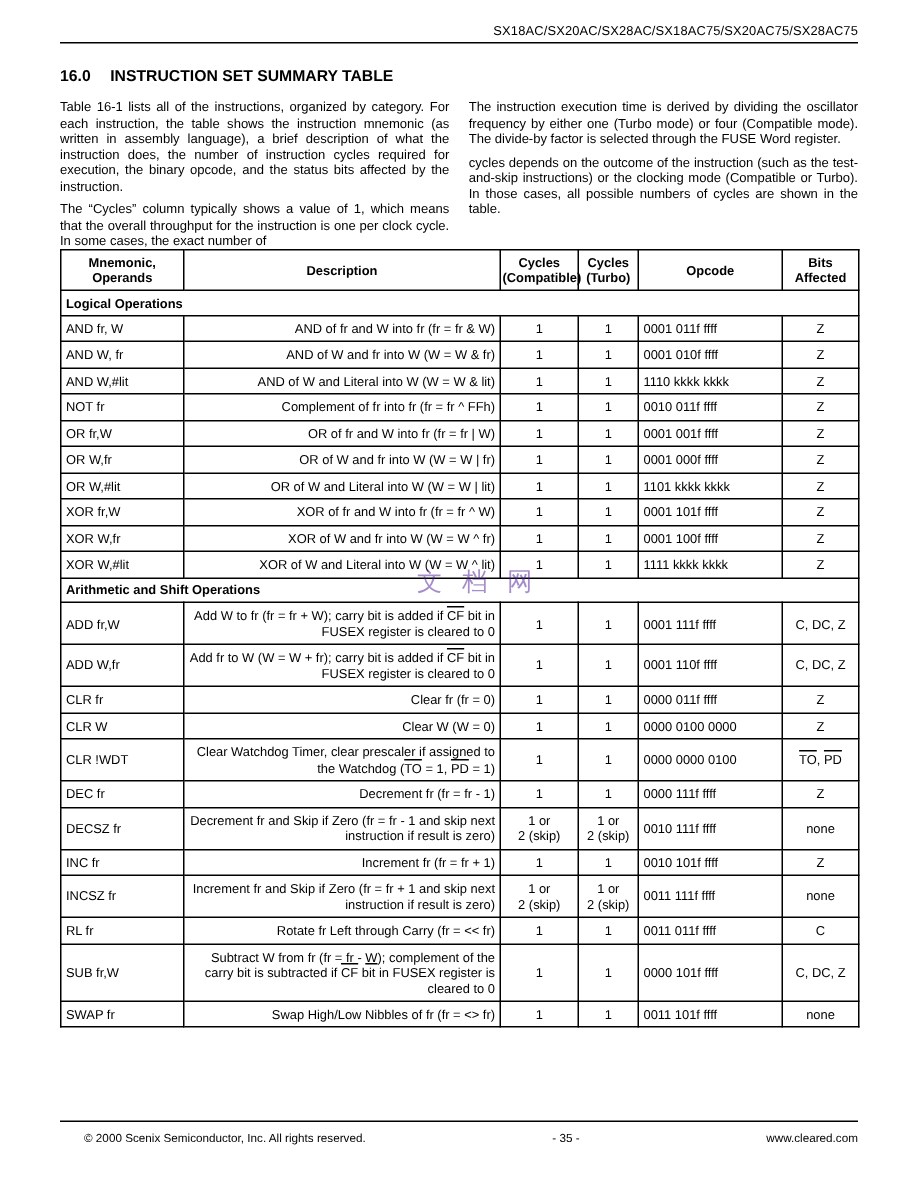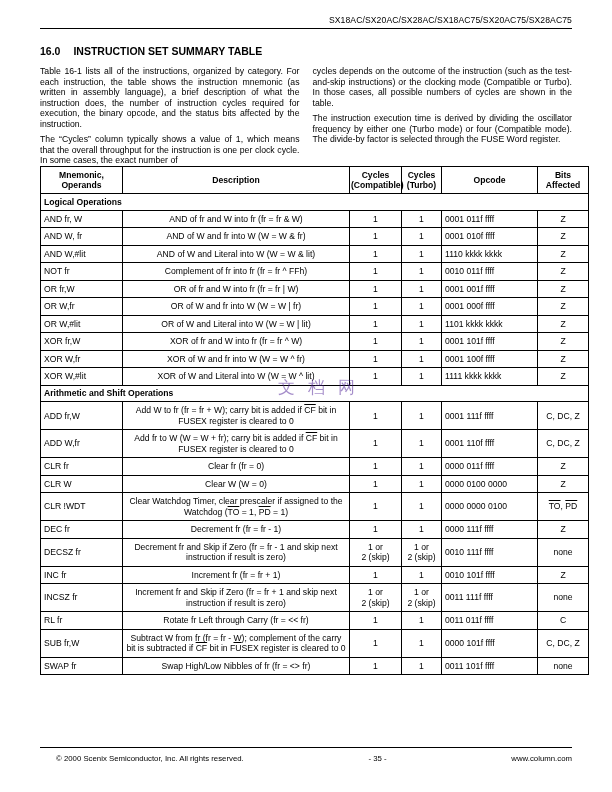--- a/index.html
+++ b/index.html
@@ -53,31 +53,31 @@
     font-size:8.6px;
     line-height:1.22;
   }
   table.inst th {
     text-align:center; font-weight:bold;
     white-space:pre-line;
     padding:3px 1px;
   }
   th.th-small { font-size:7.7px; }
   .w-mnem { width:82px; }
-  .w-desc { width:227px; }
+  .w-desc { width:211px; }
   .w-cyc1 { width:52px; }
   .w-cyc2 { width:40px; }
   .w-opc  { width:96px; }
   .w-bits { width:51px; }
   tr.section-row td {
     font-weight:bold; text-align:left;
     padding:2.5px 3px;
   }
   td.c-mnemonic { text-align:left; }
-  td.c-description { text-align:center; }
+  td.c-description { text-align:right; }
   td.c-cycles-compatible, td.c-cycles-turbo {
     text-align:center; white-space:pre-line; line-height:1.12;
   }
   td.c-opcode {
     font-family:Liberation Sans, sans-serif;
     font-size:8px; text-align:left; padding-left:6px;
   }
   td.c-bits-affected { text-align:center; }
   .ov { text-decoration:overline; }
   .un { text-decoration:underline; }
@@ -114,22 +114,22 @@
       <span>16.0</span>
       <span>INSTRUCTION SET SUMMARY TABLE</span>
     </div>
 
     <div class="body-columns">
       <div class="body-col">
         <p>Table 16-1 lists all of the instructions, organized by category. For each instruction, the table shows the instruction mnemonic (as written in assembly language), a brief description of what the instruction does, the number of instruction cycles required for execution, the binary opcode, and the status bits affected by the instruction.</p>
         <p>The “Cycles” column typically shows a value of 1, which means that the overall throughput for the instruction is one per clock cycle. In some cases, the exact number of</p>
       </div>
       <div class="body-col">
+        <p>The instruction execution time is derived by dividing the oscillator frequency by either one (Turbo mode) or four (Compatible mode). The divide-by factor is selected through the FUSE Word register.</p>
         <p>cycles depends on the outcome of the instruction (such as the test-and-skip instructions) or the clocking mode (Compatible or Turbo). In those cases, all possible numbers of cycles are shown in the table.</p>
-        <p>The instruction execution time is derived by dividing the oscillator frequency by either one (Turbo mode) or four (Compatible mode). The divide-by factor is selected through the FUSE Word register.</p>
       </div>
     </div>
 
 
     <table class="inst">
       <thead>
         <tr>
           <th class="w-mnem">Mnemonic,
 Operands</th>
           <th class="w-desc">Description</th>
@@ -333,16 +333,16 @@
     </table>
 
   </div>
 
   <div class="watermark">文档网</div>
 
   <div class="footer-rule"></div>
   <div class="footer-text">
     <span>© 2000 Scenix Semiconductor, Inc. All rights reserved.</span>
     <span>- 35 -</span>
-    <span>www.column.com</span>
+    <span>www.cleared.com</span>
   </div>
 
 </div>
 
 </body></html>

